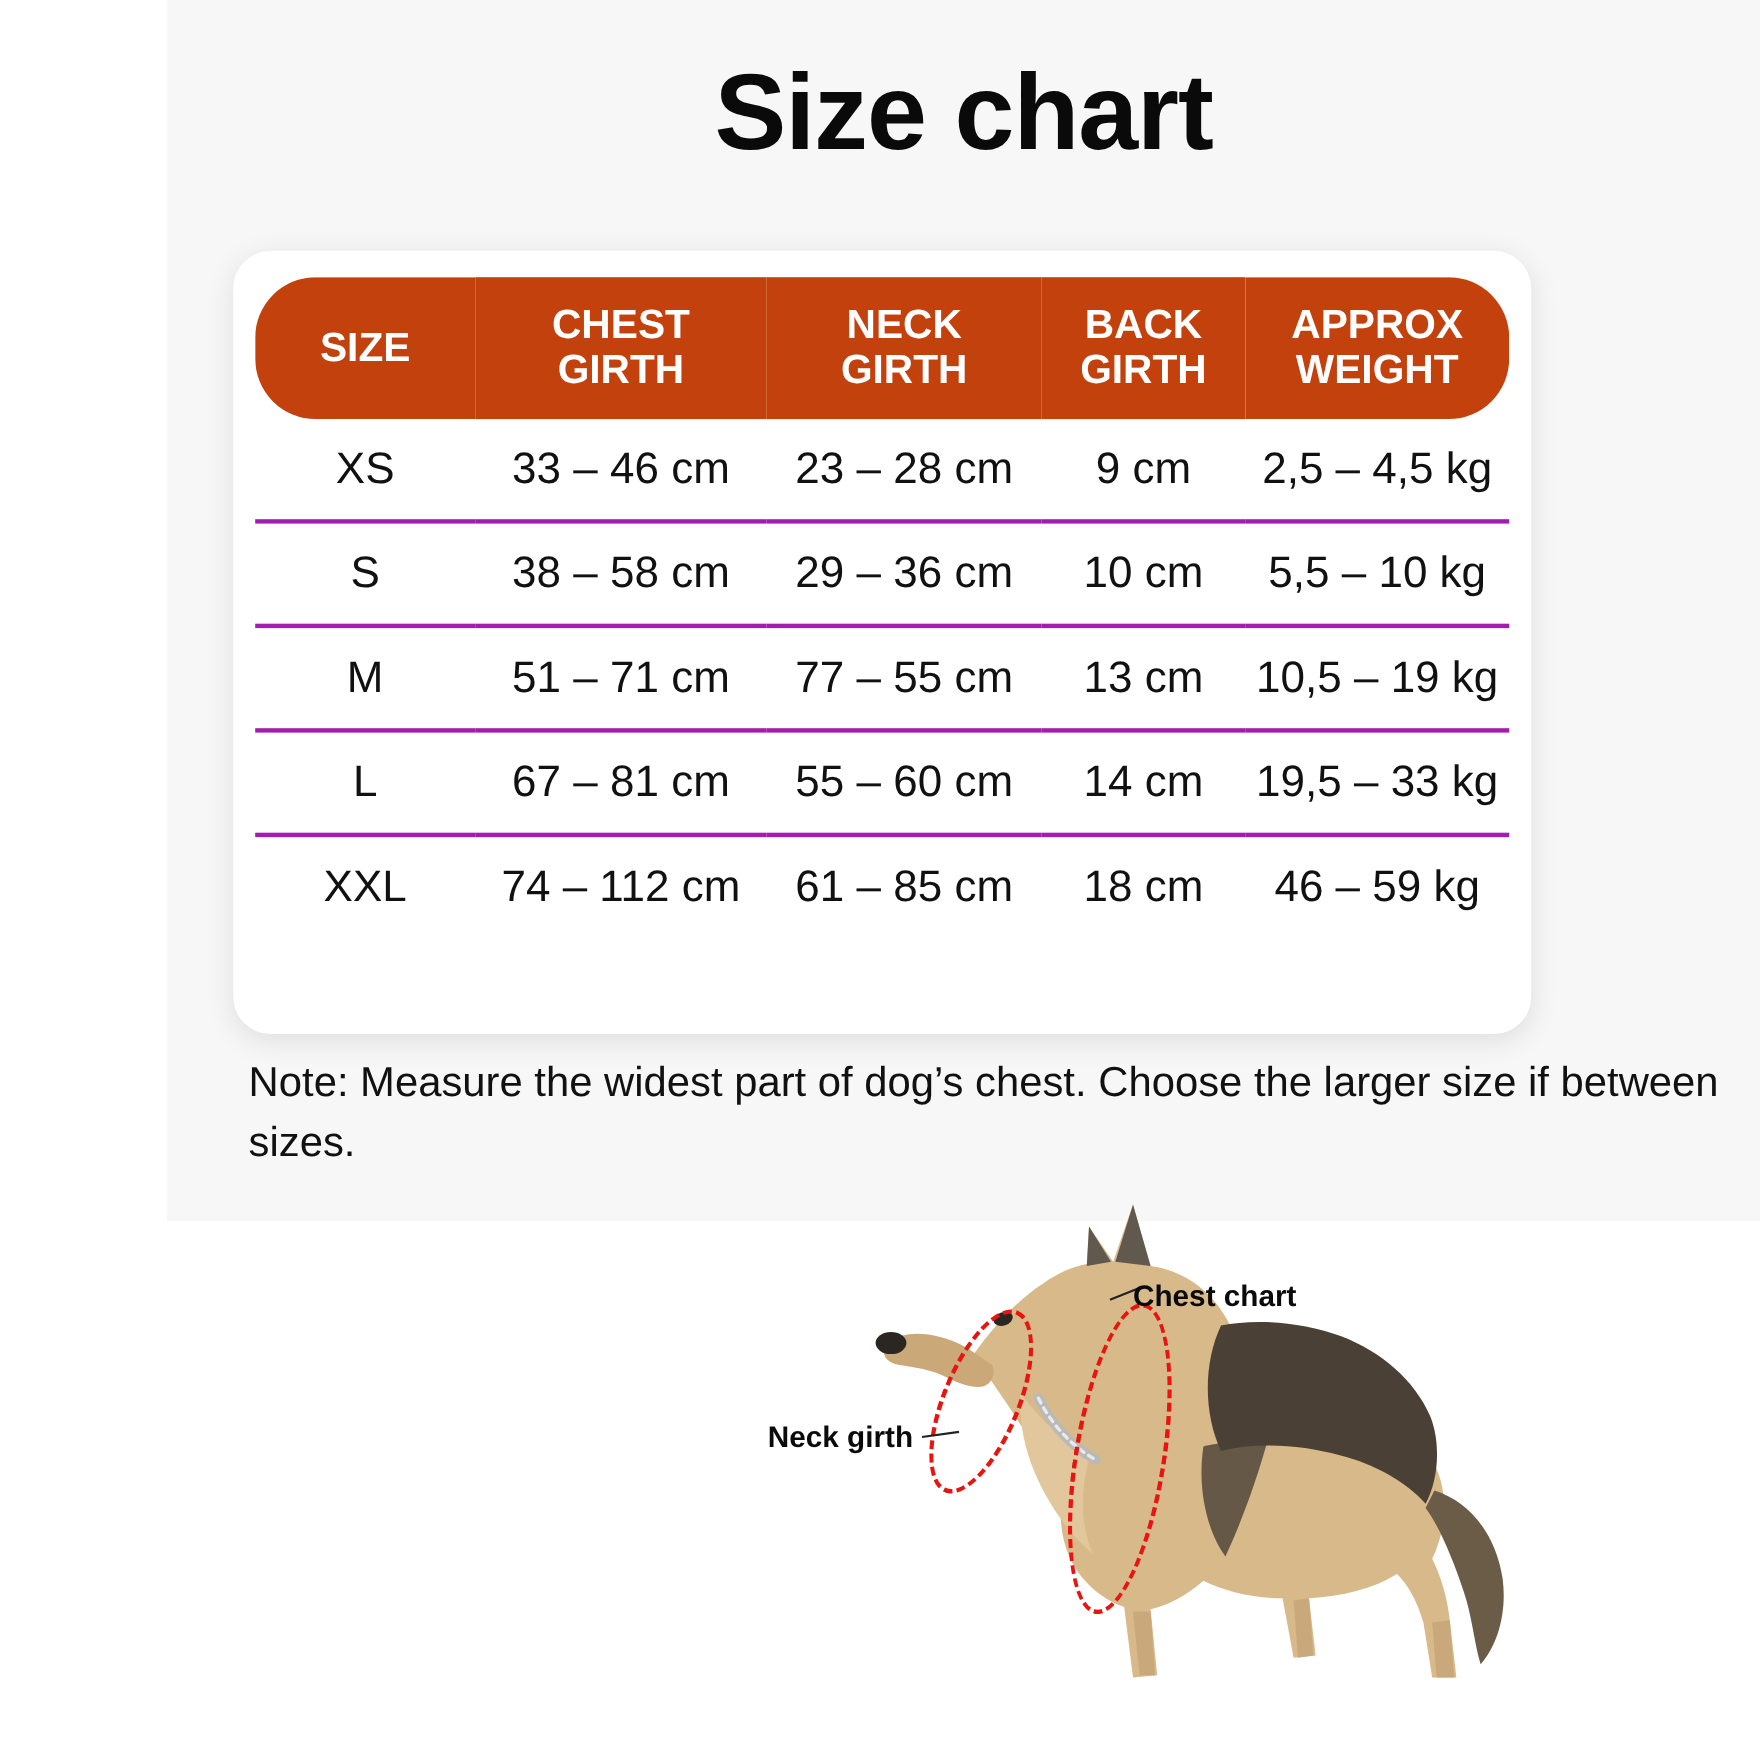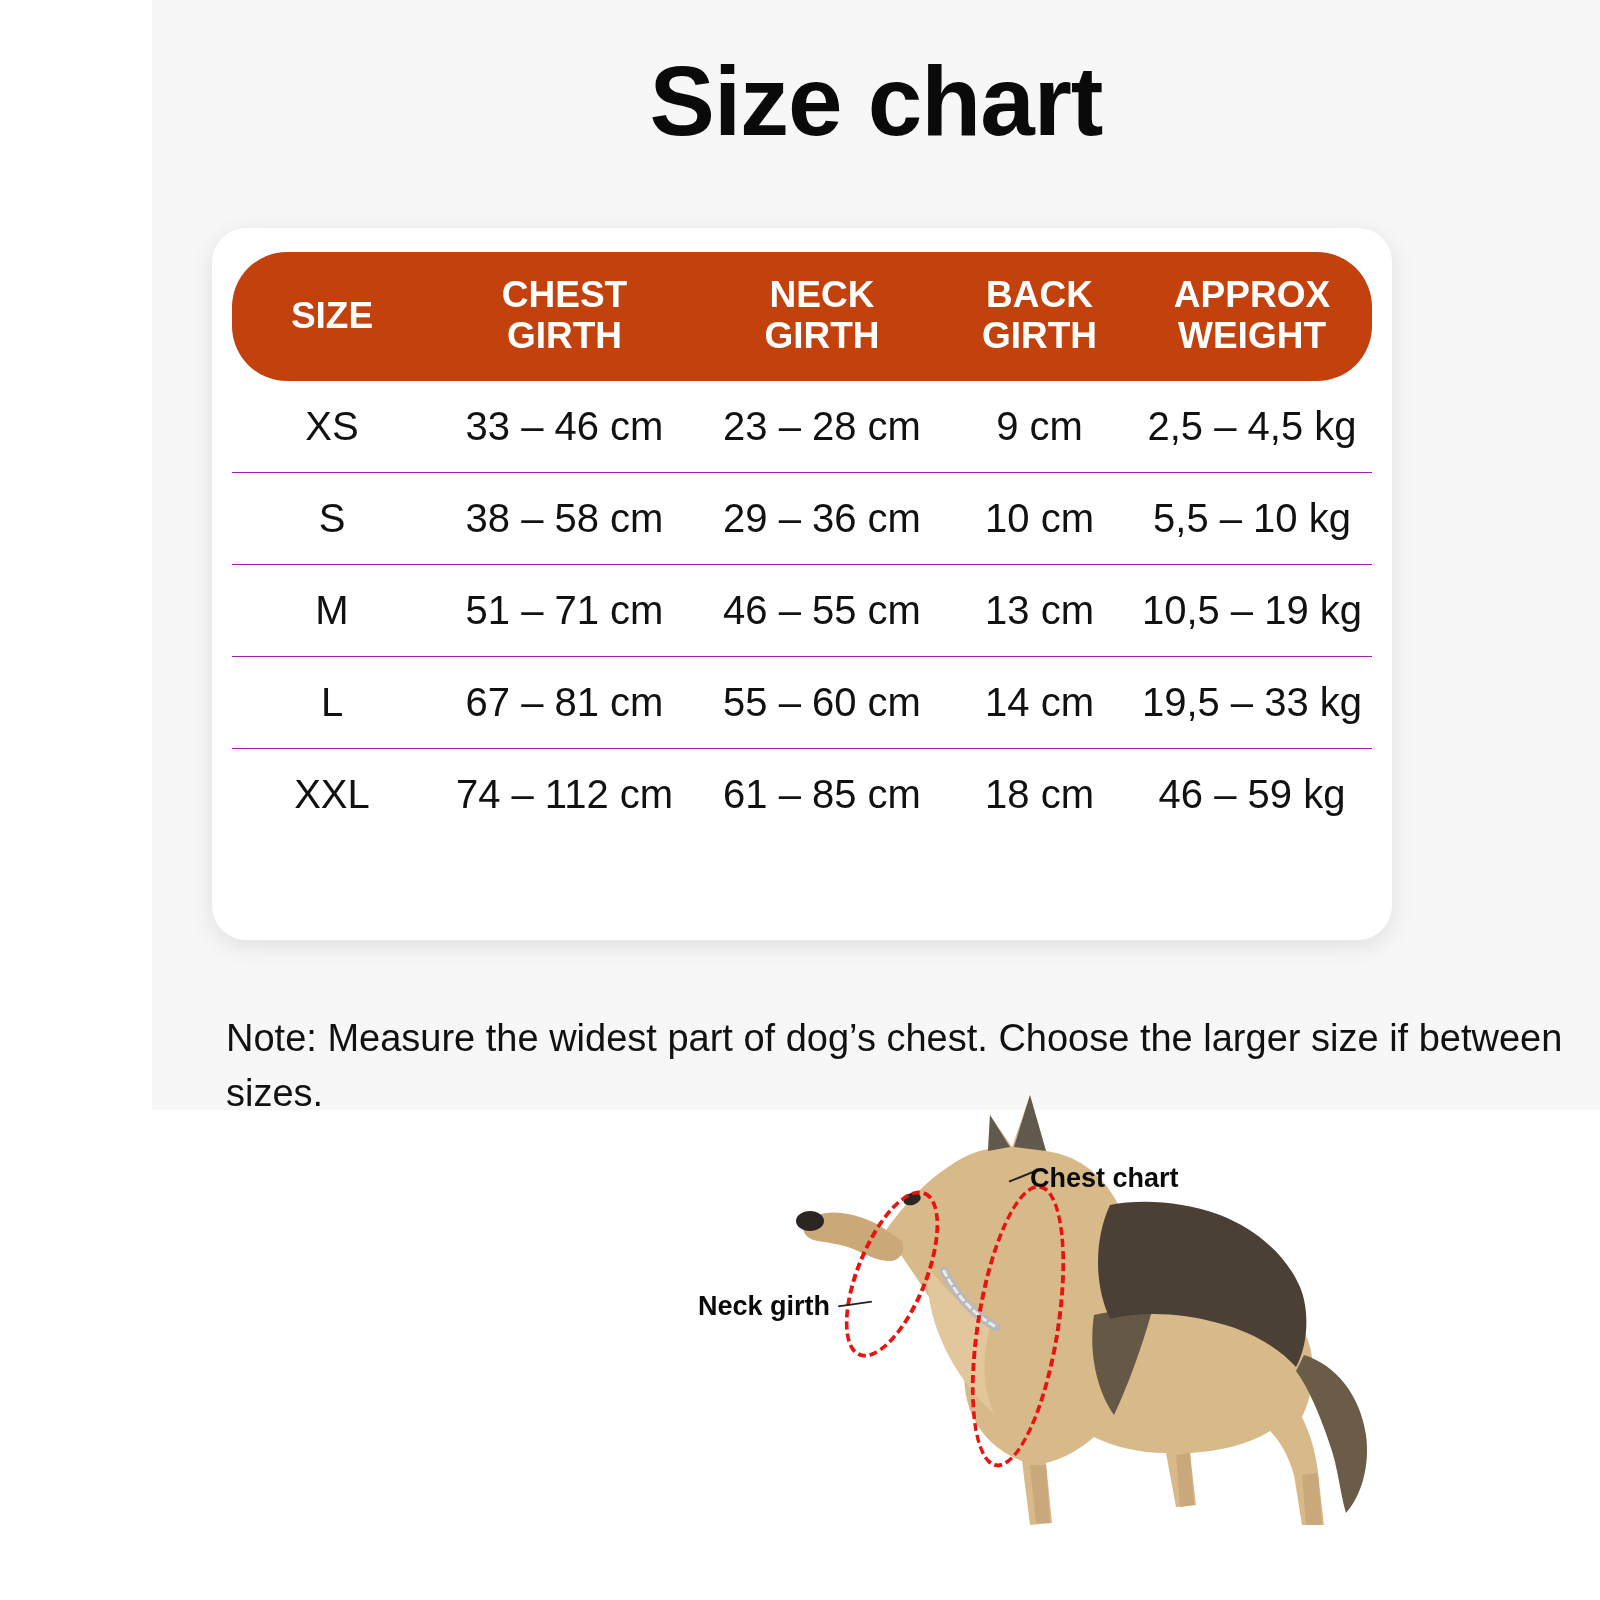--- a/index.html
+++ b/index.html
@@ -87,37 +87,37 @@
   }
   table.size-table thead th:last-child {
     border-top-right-radius: 55px;
     border-bottom-right-radius: 55px;
   }
   table.size-table tbody td {
     font-size: 40px;
     color: #111111;
     text-align: center;
     padding: 23px 0 23px 0;
-    border-bottom: 1px solid #a21caf;
+    border-bottom: 4px solid #a21caf;
     font-weight: normal;
     white-space: nowrap;
   }
   table.size-table tbody tr:last-child td {
     border-bottom: none;
   }
   .col-size   { width: 200px; }
   .col-chest  { width: 265px; }
   .col-neck   { width: 250px; }
   .col-back   { width: 185px; }
   .col-weight { width: 240px; }
 
   .note {
     position: absolute;
     left: 226px;
-    top: 1011px;
+    top: 957px;
     width: 1370px;
     font-size: 38px;
     color: #111111;
     line-height: 1.45;
   }
 
   
   .dog-wrap {
     position: absolute;
     left: 690px;
@@ -234,21 +234,21 @@
       <tr>
         <td>S</td>
         <td>38 – 58 cm</td>
         <td>29 – 36 cm</td>
         <td>10 cm</td>
         <td>5,5 – 10 kg</td>
       </tr>
       <tr>
         <td>M</td>
         <td>51 – 71 cm</td>
-        <td>46 – 55 cm</td>
+        <td>77 – 55 cm</td>
         <td>13 cm</td>
         <td>10,5 – 19 kg</td>
       </tr>
       <tr>
         <td>L</td>
         <td>67 – 81 cm</td>
         <td>55 – 60 cm</td>
         <td>14 cm</td>
         <td>19,5 – 33 kg</td>
       </tr>

